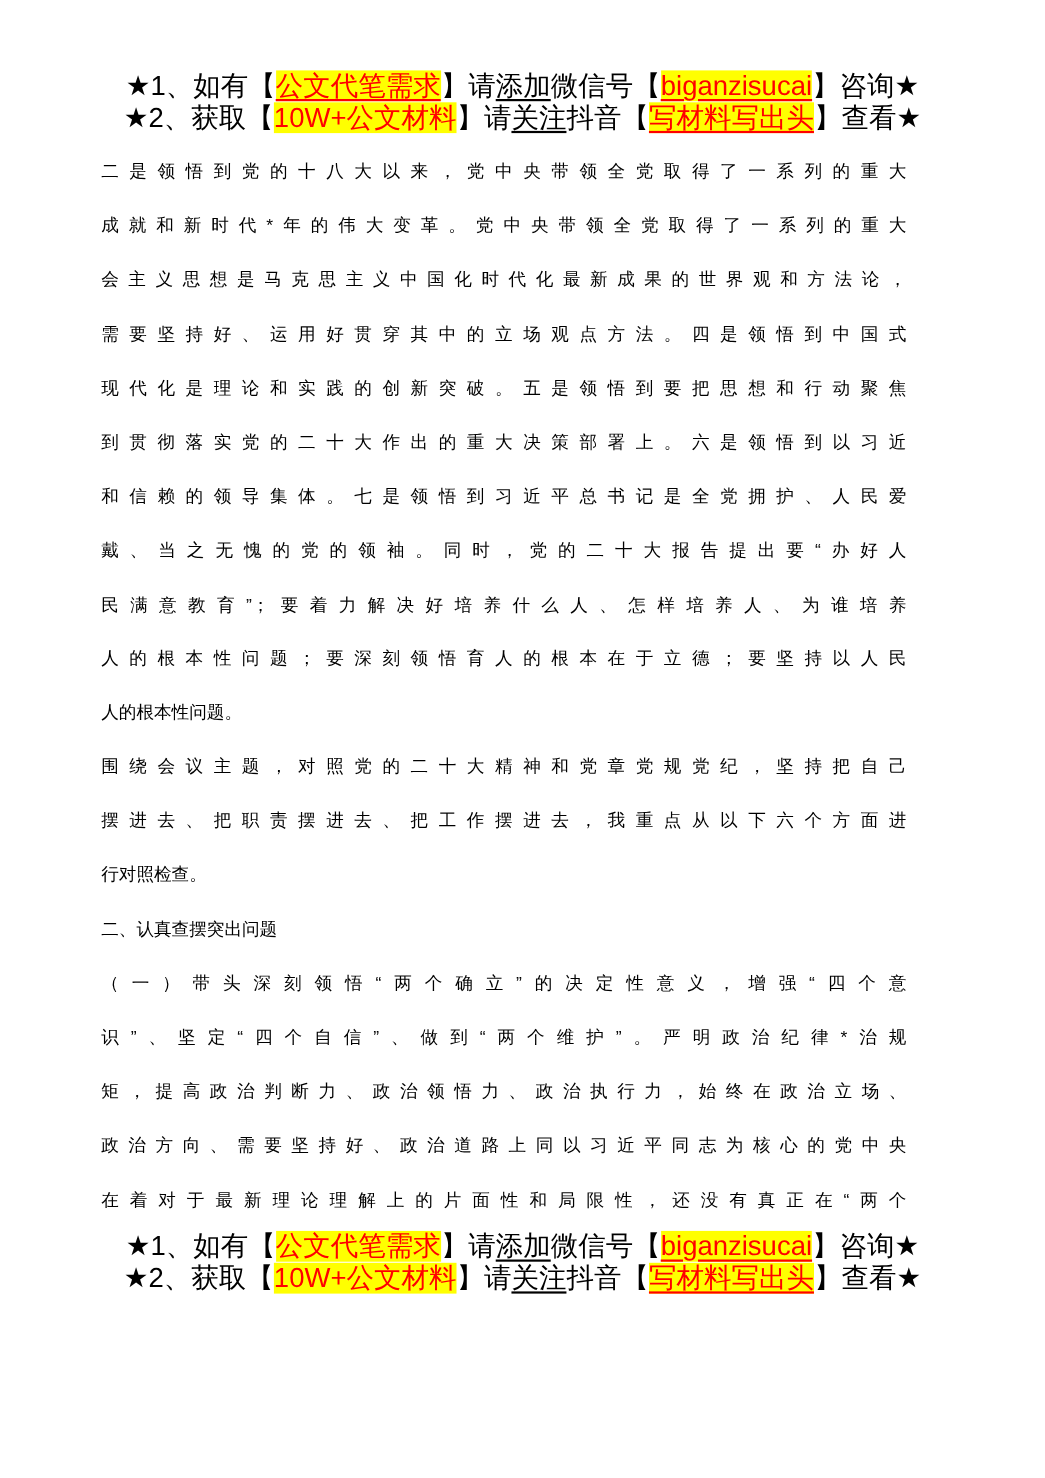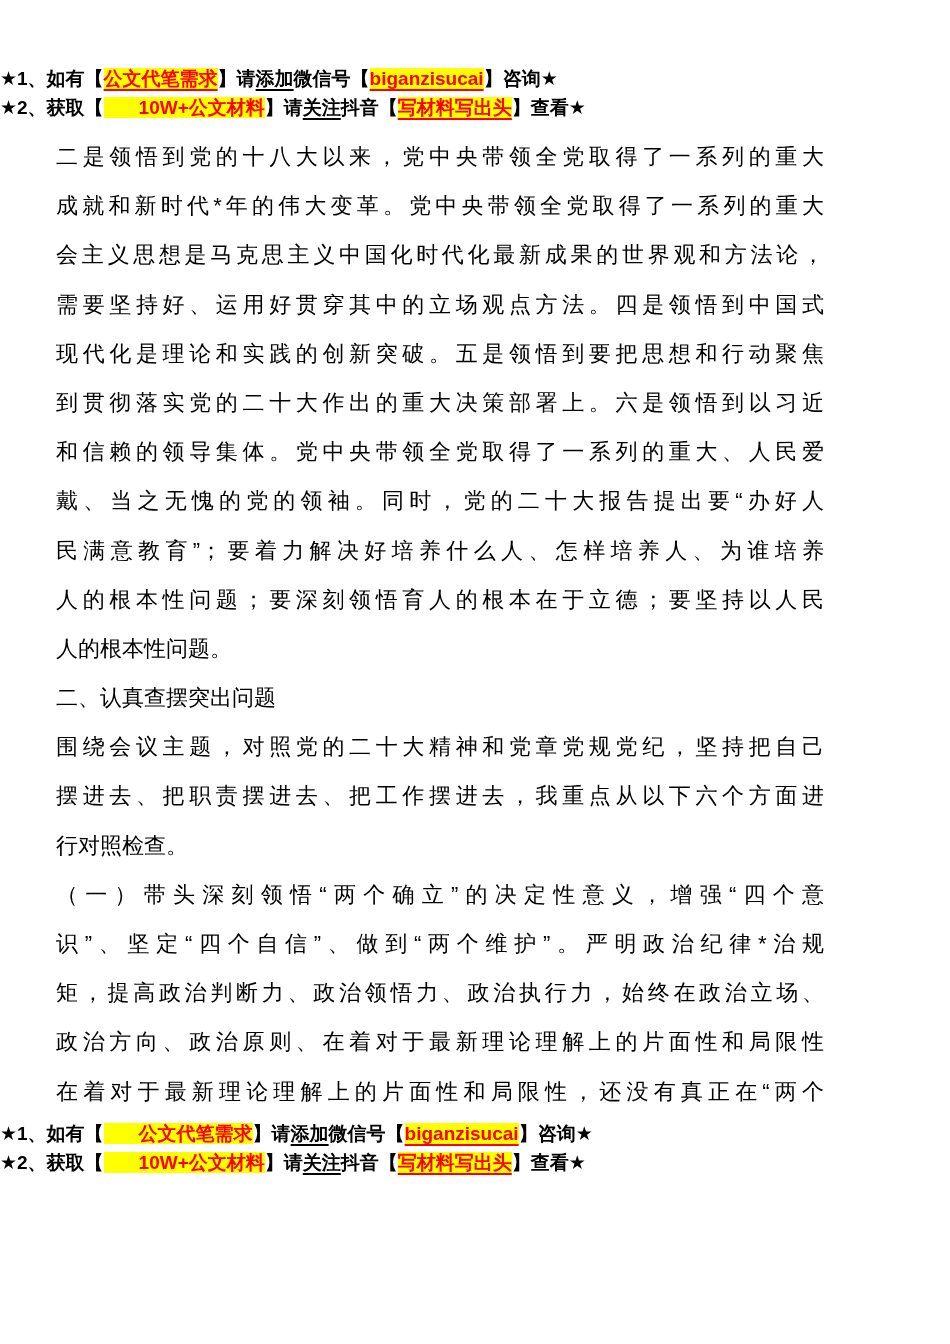--- a/index.html
+++ b/index.html
@@ -13,51 +13,51 @@
   .page {
     width: 950px;
     height: 1344px;
     background: var(--bg);
     overflow: hidden;
     font-family: "Liberation Sans", "DejaVu Sans", sans-serif;
     color: var(--ink);
   }
   
   .banner {
-    font-weight: bold;
-    font-size: 19px;
+    text-align: center;
+    font-weight: normal;
+    font-size: 25px;
     line-height: 29px;
     white-space: nowrap;
   }
   .banner-top { padding-top: 64px; }
   .banner-bottom { padding-top: 3px; }
   .seg { display: inline; }
   .seg.highlight {
     color: var(--red);
     background: var(--hl);
-    padding-left: 35px;
   }
   .seg.highlight-underline {
     color: var(--red);
     background: var(--hl);
     text-decoration: underline;
     text-decoration-color: var(--red);
     text-decoration-thickness: 2px;
     text-underline-offset: 4px;
   }
   .seg.underline {
     text-decoration: underline;
     text-decoration-color: var(--ink);
     text-decoration-thickness: 2px;
     text-underline-offset: 4px;
   }
   
   .doc-body {
-    margin: 10px 126px 0 56px;   
-    font-size: 22px;
+    margin: 10px 126px 0 92px;   
+    font-size: 16px;
     color: var(--ink);
   }
   .text-line {
     line-height: 49.2px;
     height: 49.2px;
     text-align: justify;
     text-align-last: justify;
     white-space: nowrap;
     overflow: visible;
   }
@@ -76,39 +76,39 @@
   </div>
 
   <div class="doc-body" id="doc-body">
       <div>
         <div class="text-line">二是领悟到党的十八大以来，党中央带领全党取得了一系列的重大</div>
         <div class="text-line">成就和新时代*年的伟大变革。党中央带领全党取得了一系列的重大</div>
         <div class="text-line">会主义思想是马克思主义中国化时代化最新成果的世界观和方法论，</div>
         <div class="text-line">需要坚持好、运用好贯穿其中的立场观点方法。四是领悟到中国式</div>
         <div class="text-line">现代化是理论和实践的创新突破。五是领悟到要把思想和行动聚焦</div>
         <div class="text-line">到贯彻落实党的二十大作出的重大决策部署上。六是领悟到以习近</div>
-        <div class="text-line">和信赖的领导集体。党中央带领全党取得了一系列的重大、人民爱</div>
+        <div class="text-line">和信赖的领导集体。七是领悟到习近平总书记是全党拥护、人民爱</div>
         <div class="text-line">戴、当之无愧的党的领袖。同时，党的二十大报告提出要“办好人</div>
         <div class="text-line">民满意教育”；要着力解决好培养什么人、怎样培养人、为谁培养</div>
         <div class="text-line">人的根本性问题；要深刻领悟育人的根本在于立德；要坚持以人民</div>
         <div class="text-line no-fill">人的根本性问题。</div>
-      </div>
-      <div>
-        <div class="text-line no-fill">二、认真查摆突出问题</div>
       </div>
       <div>
         <div class="text-line">围绕会议主题，对照党的二十大精神和党章党规党纪，坚持把自己</div>
         <div class="text-line">摆进去、把职责摆进去、把工作摆进去，我重点从以下六个方面进</div>
         <div class="text-line no-fill">行对照检查。</div>
       </div>
       <div>
+        <div class="text-line no-fill">二、认真查摆突出问题</div>
+      </div>
+      <div>
         <div class="text-line">（一）带头深刻领悟“两个确立”的决定性意义，增强“四个意</div>
         <div class="text-line">识”、坚定“四个自信”、做到“两个维护”。严明政治纪律*治规</div>
         <div class="text-line">矩，提高政治判断力、政治领悟力、政治执行力，始终在政治立场、</div>
-        <div class="text-line">政治方向、政治原则、在着对于最新理论理解上的片面性和局限性</div>
+        <div class="text-line">政治方向、需要坚持好、政治道路上同以习近平同志为核心的党中央</div>
         <div class="text-line">在着对于最新理论理解上的片面性和局限性，还没有真正在“两个</div>
       </div>
     </div>
 
   <div class="banner banner-bottom">
     <div class="banner-line"><span class="seg plain">★1、如有【</span><span class="seg highlight">公文代笔需求</span><span class="seg plain">】请</span><span class="seg underline">添加</span><span class="seg plain">微信号【</span><span class="seg highlight-underline">biganzisucai</span><span class="seg plain">】咨询★</span></div>
     <div class="banner-line"><span class="seg plain">★2、获取【</span><span class="seg highlight">10W+公文材料</span><span class="seg plain">】请</span><span class="seg underline">关注</span><span class="seg plain">抖音【</span><span class="seg highlight-underline">写材料写出头</span><span class="seg plain">】查看★</span></div>
   </div>
 
 </div>

